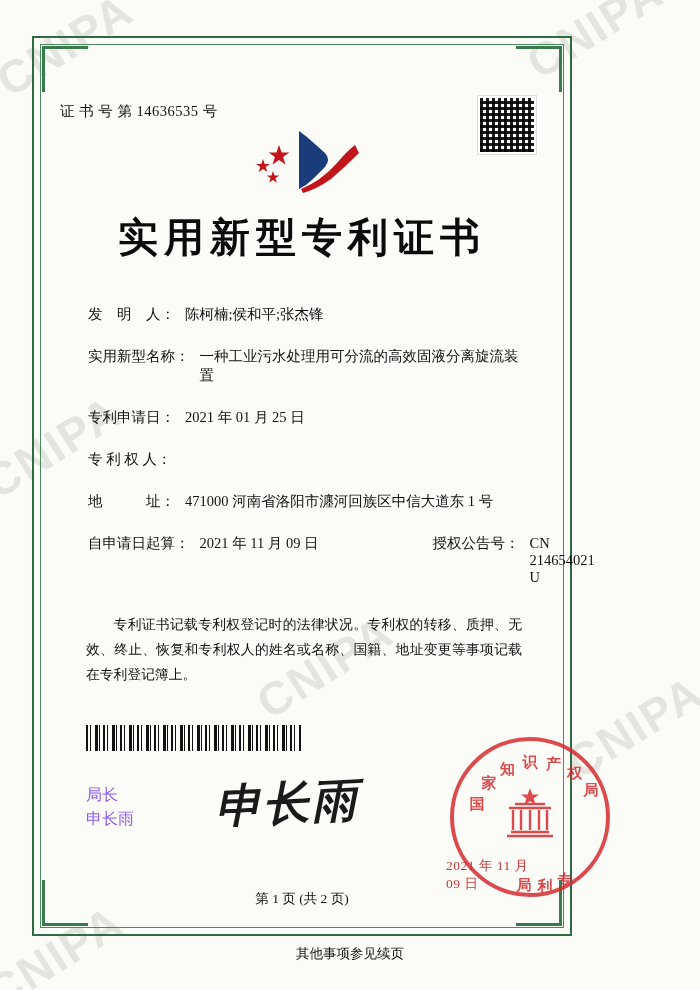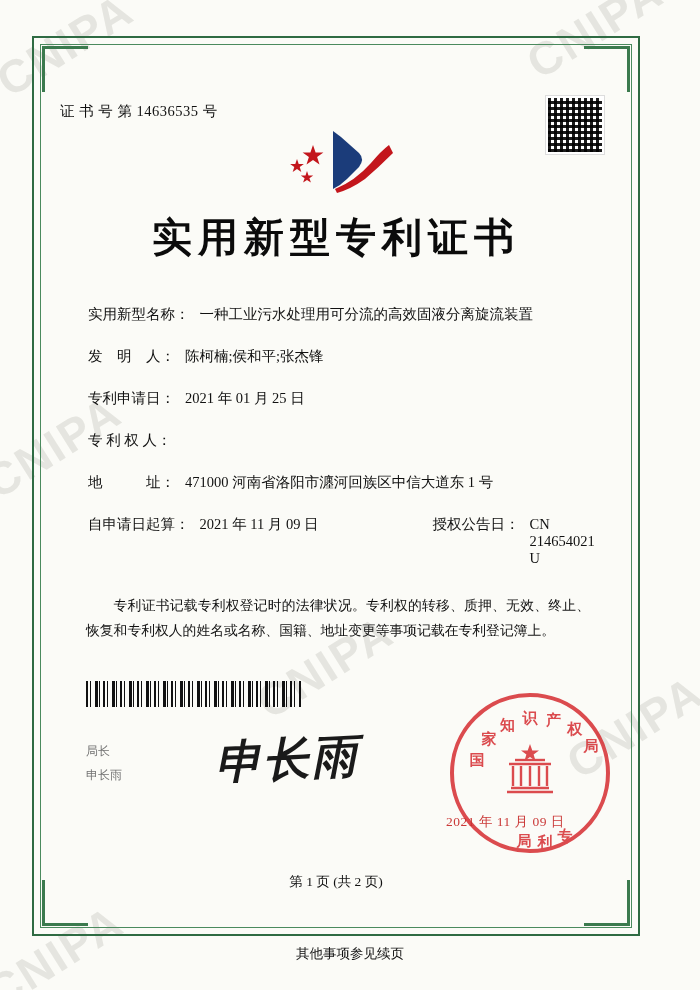--- a/index.html
+++ b/index.html
@@ -31,21 +31,21 @@
     letter-spacing: 2px;
     white-space: nowrap;
     opacity: .85;
   }
 
   
   .cert {
     position: absolute;
     left: 32px;
     top: 36px;
-    width: 608px;
+    width: 540px;
     height: 900px;
     z-index: 1;
     box-sizing: border-box;
   }
   .frame-outer {
     position: absolute;
     inset: 0;
     border: 2px solid #2f6b43;
     box-sizing: border-box;
   }
@@ -186,23 +186,23 @@
   
   .sig-area {
     position: relative;
     margin-top: 14px;
     height: 120px;
   }
   .sig-label {
     position: absolute;
     left: 26px;
     top: 18px;
-    font-size: 12px;
+    font-size: 16px;
     line-height: 24px;
-    color: #737373;
+    color: #8b5cf6;
   }
   .sig-script {
     position: absolute;
     left: 155px;
     top: 8px;
     font-size: 46px;
     font-family: "DejaVu Serif", "Liberation Serif", serif;
     font-style: italic;
     font-weight: bold;
     color: #1a1a1a;
@@ -249,21 +249,21 @@
     color: #c8302f;
     letter-spacing: .5px;
     opacity: .95;
   }
 
   
   .page-no {
     position: absolute;
     left: 0;
     right: 0;
-    bottom: 21px;
+    bottom: 4px;
     text-align: center;
     font-size: 13.5px;
     color: #111;
   }
   .note {
     position: absolute;
     left: 0;
     right: 0;
     top: 945px;
     text-align: center;
@@ -308,42 +308,42 @@
           <polygon points="36,36 37.7,40.9 42.9,40.9 38.7,44 40.3,49 36,45.9 31.7,49 33.3,44 29.1,40.9 34.3,40.9"></polygon>
           <polygon points="46,48 47.5,52.4 52.2,52.4 48.4,55.2 49.9,59.6 46,56.9 42.1,59.6 43.6,55.2 39.8,52.4 44.5,52.4"></polygon>
         </g>
       </svg>
     </div>
 
     <div class="title">实用新型专利证书</div>
 
     <div class="fields">
       <div class="row">
+        <span class="lbl">发　明　人：</span>
+        <span class="val">陈柯楠;侯和平;张杰锋</span>
+      </div>
+      <div class="row">
         <span class="lbl">实用新型名称：</span>
         <span class="val">一种工业污水处理用可分流的高效固液分离旋流装置</span>
-      </div>
-      <div class="row">
-        <span class="lbl">发　明　人：</span>
-        <span class="val">陈柯楠;侯和平;张杰锋</span>
       </div>
       <div class="row">
         <span class="lbl">专利申请日：</span>
         <span class="val">2021 年 01 月 25 日</span>
       </div>
       <div class="row">
         <span class="lbl">专 利 权 人：</span>
       </div>
       <div class="row">
         <span class="lbl">地　　　址：</span>
         <span class="val">471000 河南省洛阳市瀍河回族区中信大道东 1 号</span>
       </div>
       <div class="row two">
         <span class="lbl">自申请日起算：</span>
         <span class="val">2021 年 11 月 09 日</span>
-        <span class="lbl2">授权公告日：</span>
+        <span class="lbl2">授权公告号：</span>
         <span class="val2">CN 214654021 U</span>
       </div>
     </div>
 
     <div class="paras">
       <p>专利证书记载专利权登记时的法律状况。专利权的转移、质押、无效、终止、恢复和专利权人的姓名或名称、国籍、地址变更等事项记载在专利登记簿上。</p>
     </div>
 
     <div class="barcode"></div>
 

